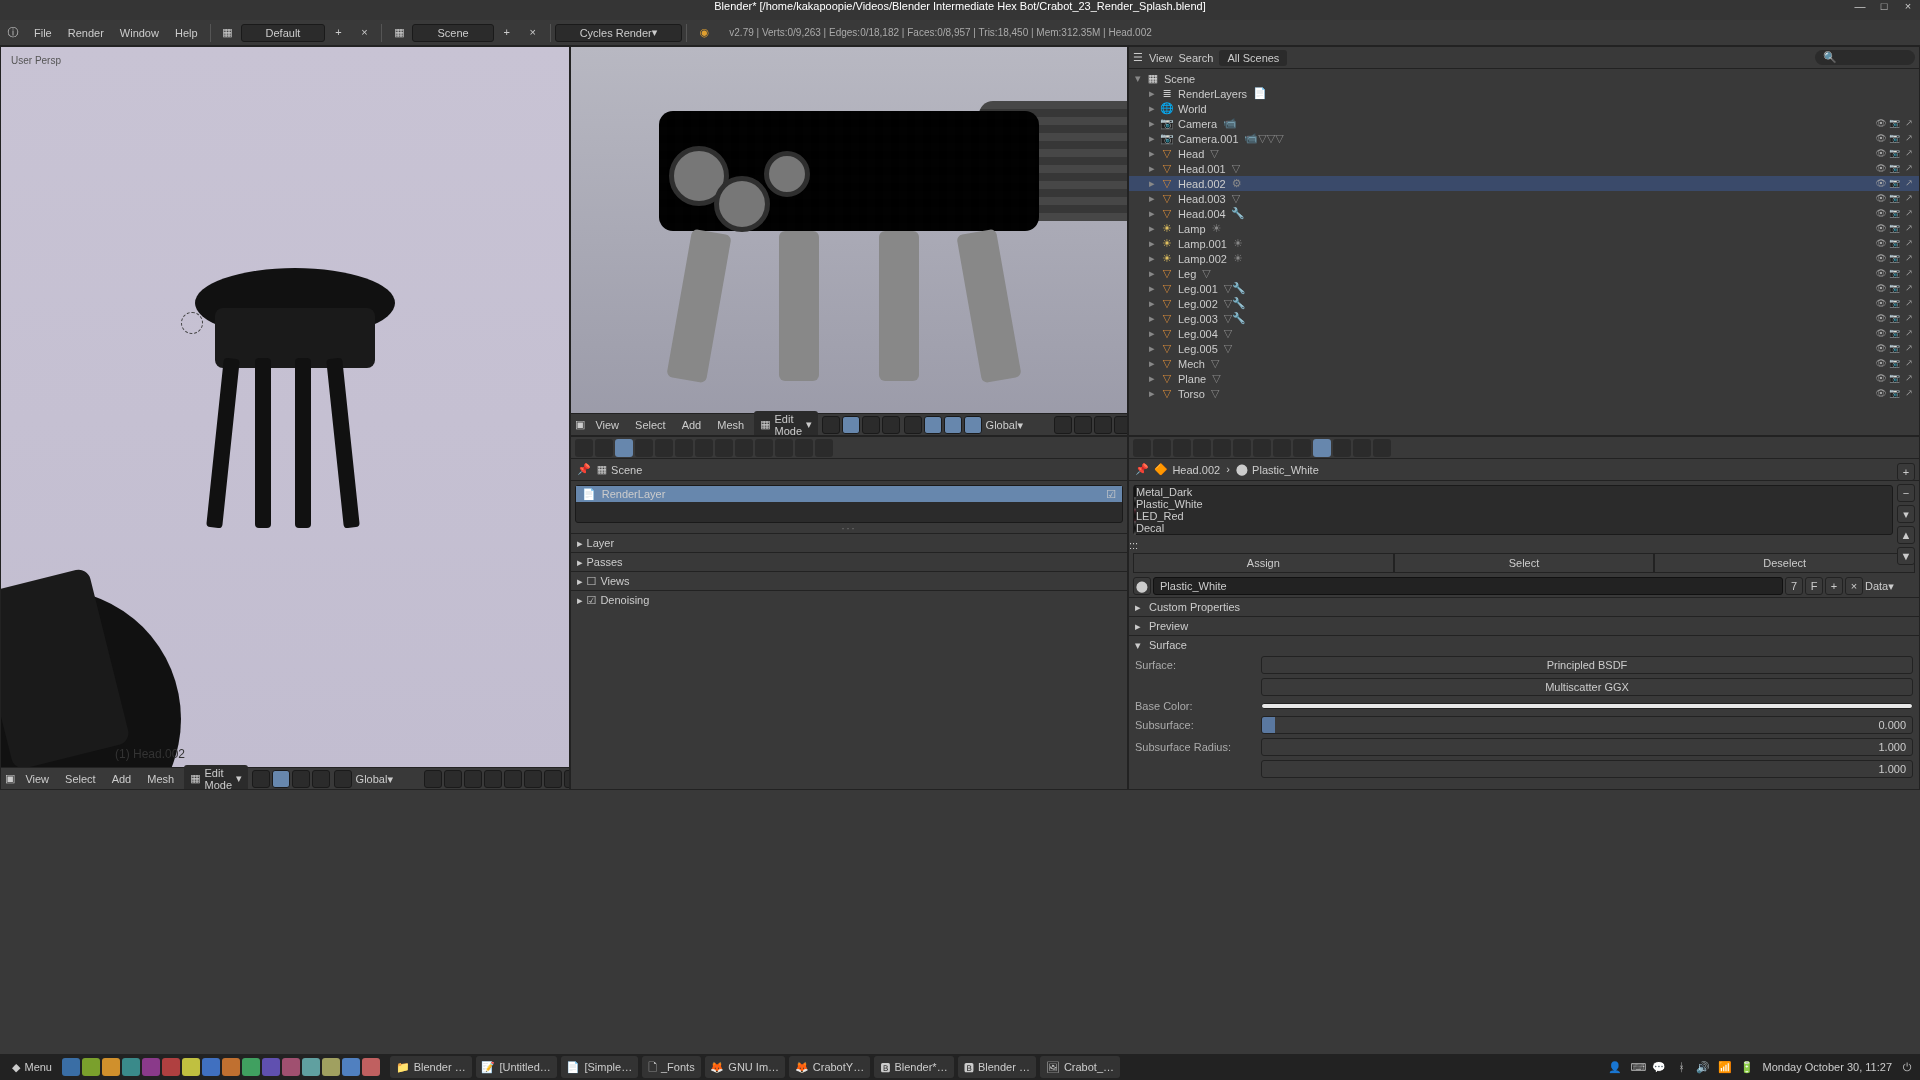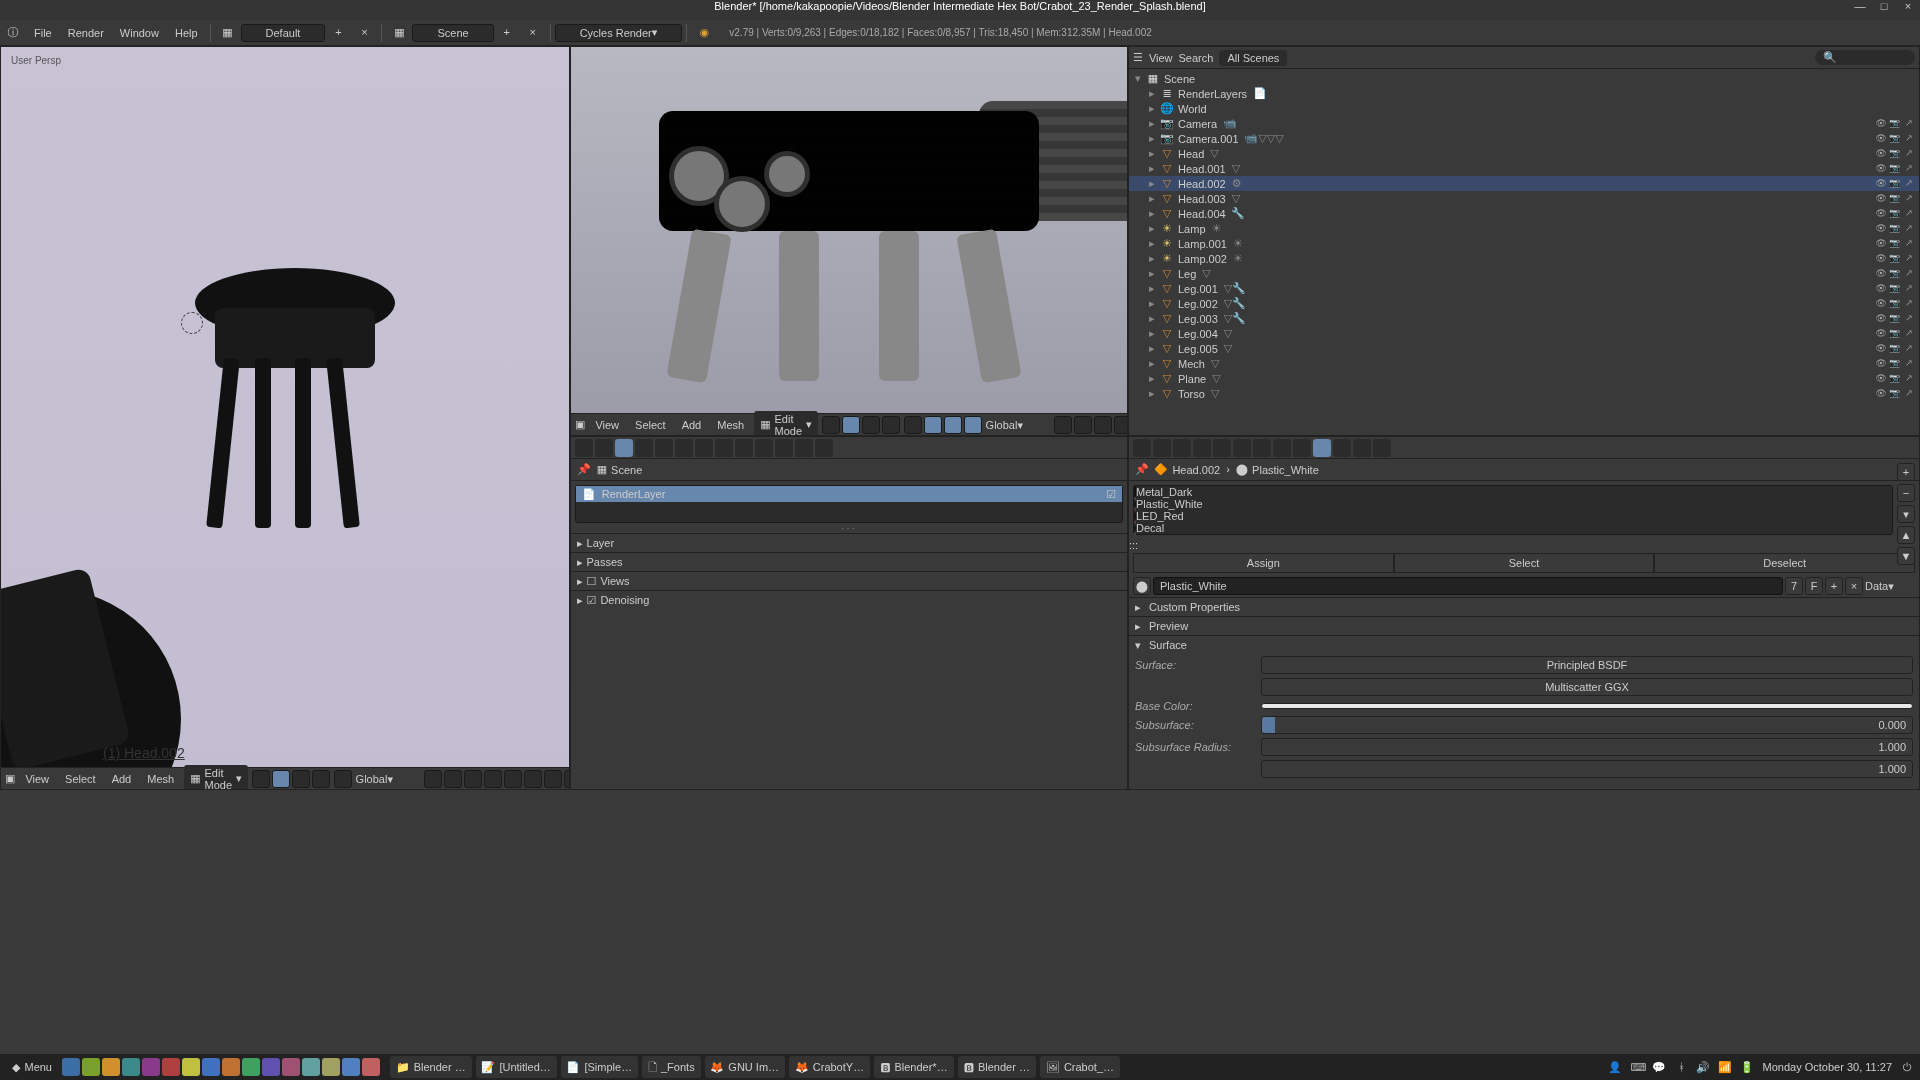--- a/index.html
+++ b/index.html
@@ -23,21 +23,21 @@
 .main { display: grid; grid-template-columns: 570px 558px 1fr; grid-template-rows: 390px 1fr; height: 744px; }
 
 
 .viewport { position: relative; border: 1px solid #222; background: #555; overflow: hidden; padding-left: 20px; }
 .viewport.left { grid-row: 1 / 3; background: linear-gradient(to bottom, #c8c3d4, #c2bdd0); display:flex;align-items:center;justify-content:center;}
 .viewport.topright { background: linear-gradient(to bottom, #b8b8c2, #9a9aa8); display:flex;align-items:center;justify-content:center;}
 .viewport .vp-header { position: absolute; bottom: 0; left: 0; right: 0; height: 22px; background: #393939; display: flex; align-items: center; border-top: 1px solid #222; padding: 0 4px; gap: 4px; }
 .viewport .vp-header .menu-item { padding: 0 6px; }
 .viewport .vp-header .mode { background: #2b2b2b; border-radius: 3px; padding: 2px 6px; display: flex; align-items: center; gap: 4px; }
 .viewport .overlay-label { position: absolute; left: 10px; top: 8px; color: #555; font-size: 10px; }
-.viewport .objname { position: absolute; left: 102px; bottom: 28px; color: #333; font-size: 14px; text-decoration: underline; }
+.viewport .objname { position: absolute; left: 114px; bottom: 28px; color: #333; font-size: 12px; }
 .small-icon-row { display:flex; gap:2px; }
 .small-icon-row .ib { width:18px; height:18px; background:#2b2b2b; border:1px solid #1a1a1a; border-radius:3px; }
 .small-icon-row .ib.active { background:#6787ad; }
 
 .robot-left{width:220px;height:300px;position:relative;}
 .robot-left .disc{position:absolute;top:0;left:10px;width:200px;height:70px;background:#111;border-radius:50%/50%;}
 .robot-left .body{position:absolute;top:40px;left:30px;width:160px;height:60px;background:#1a1a1a;border-radius:8px;}
 .robot-left .leg{position:absolute;top:90px;width:16px;height:170px;background:#111;border-radius:4px;}
 .robot-left .l1{left:30px;transform:rotate(6deg);} .robot-left .l2{left:70px;} .robot-left .l3{left:110px;} .robot-left .l4{left:150px;transform:rotate(-6deg);}
 .corner-blob{position:absolute;left:-80px;bottom:-60px;width:260px;height:260px;background:#111;border-radius:50%;}
@@ -77,21 +77,21 @@
 .props .breadcrumb { height: 22px; display:flex; align-items:center; gap:6px; padding:0 6px; border-bottom:1px solid #222;}
 .props .breadcrumb .chip{display:flex;align-items:center;gap:4px;}
 .props .buttons3 { display:flex; margin:2px 4px; }
 .props .buttons3 .b{flex:1;text-align:center;background:#3a3a3a;border:1px solid #222;padding:3px 0;}
 .props .matname{display:flex;margin:2px 4px;gap:2px;align-items:center;}
 .props .matname .field{flex:1;background:#222;border:1px solid #111;border-radius:3px;padding:2px 6px;}
 .props .matname .sq{width:18px;height:18px;background:#3a3a3a;border:1px solid #222;border-radius:3px;display:flex;align-items:center;justify-content:center;}
 .props .panelhdr{display:flex;align-items:center;gap:4px;padding:3px 6px;border-top:1px solid #222;}
 .props .panelhdr .tri{width:10px;}
 .props .proprow{display:flex;align-items:center;padding:2px 6px;gap:6px;}
-.props .proprow .lbl{width:120px;color:#aaa;font-style:italic;}
+.props .proprow .lbl{width:120px;color:#aaa;}
 .props .proprow .val{flex:1;background:#3a3a3a;border:1px solid #222;border-radius:3px;padding:2px 6px;text-align:center;}
 .props .proprow .val.white{background:#e8e8e8;color:#333;}
 .props .proprow .val.slider{background:linear-gradient(to right,#5a78a0 0%,#5a78a0 2%,#3a3a3a 2%);}
 .props .collapse-hdr{display:flex;align-items:center;gap:4px;padding:3px 6px;border-top:1px solid #222;}
 
 
 .renderprops{grid-column:2/3;grid-row:2/3; position:relative;}
 .renderprops .listwrap{position:relative; margin:4px;}
 .renderprops .rl-list{background:#2b2b2b;border:1px solid #1a1a1a;border-radius:3px;height:38px;}
 .renderprops .rl-list .item{background:#6787ad;color:#fff;padding:2px 6px;display:flex;align-items:center;gap:6px;position:relative;}

